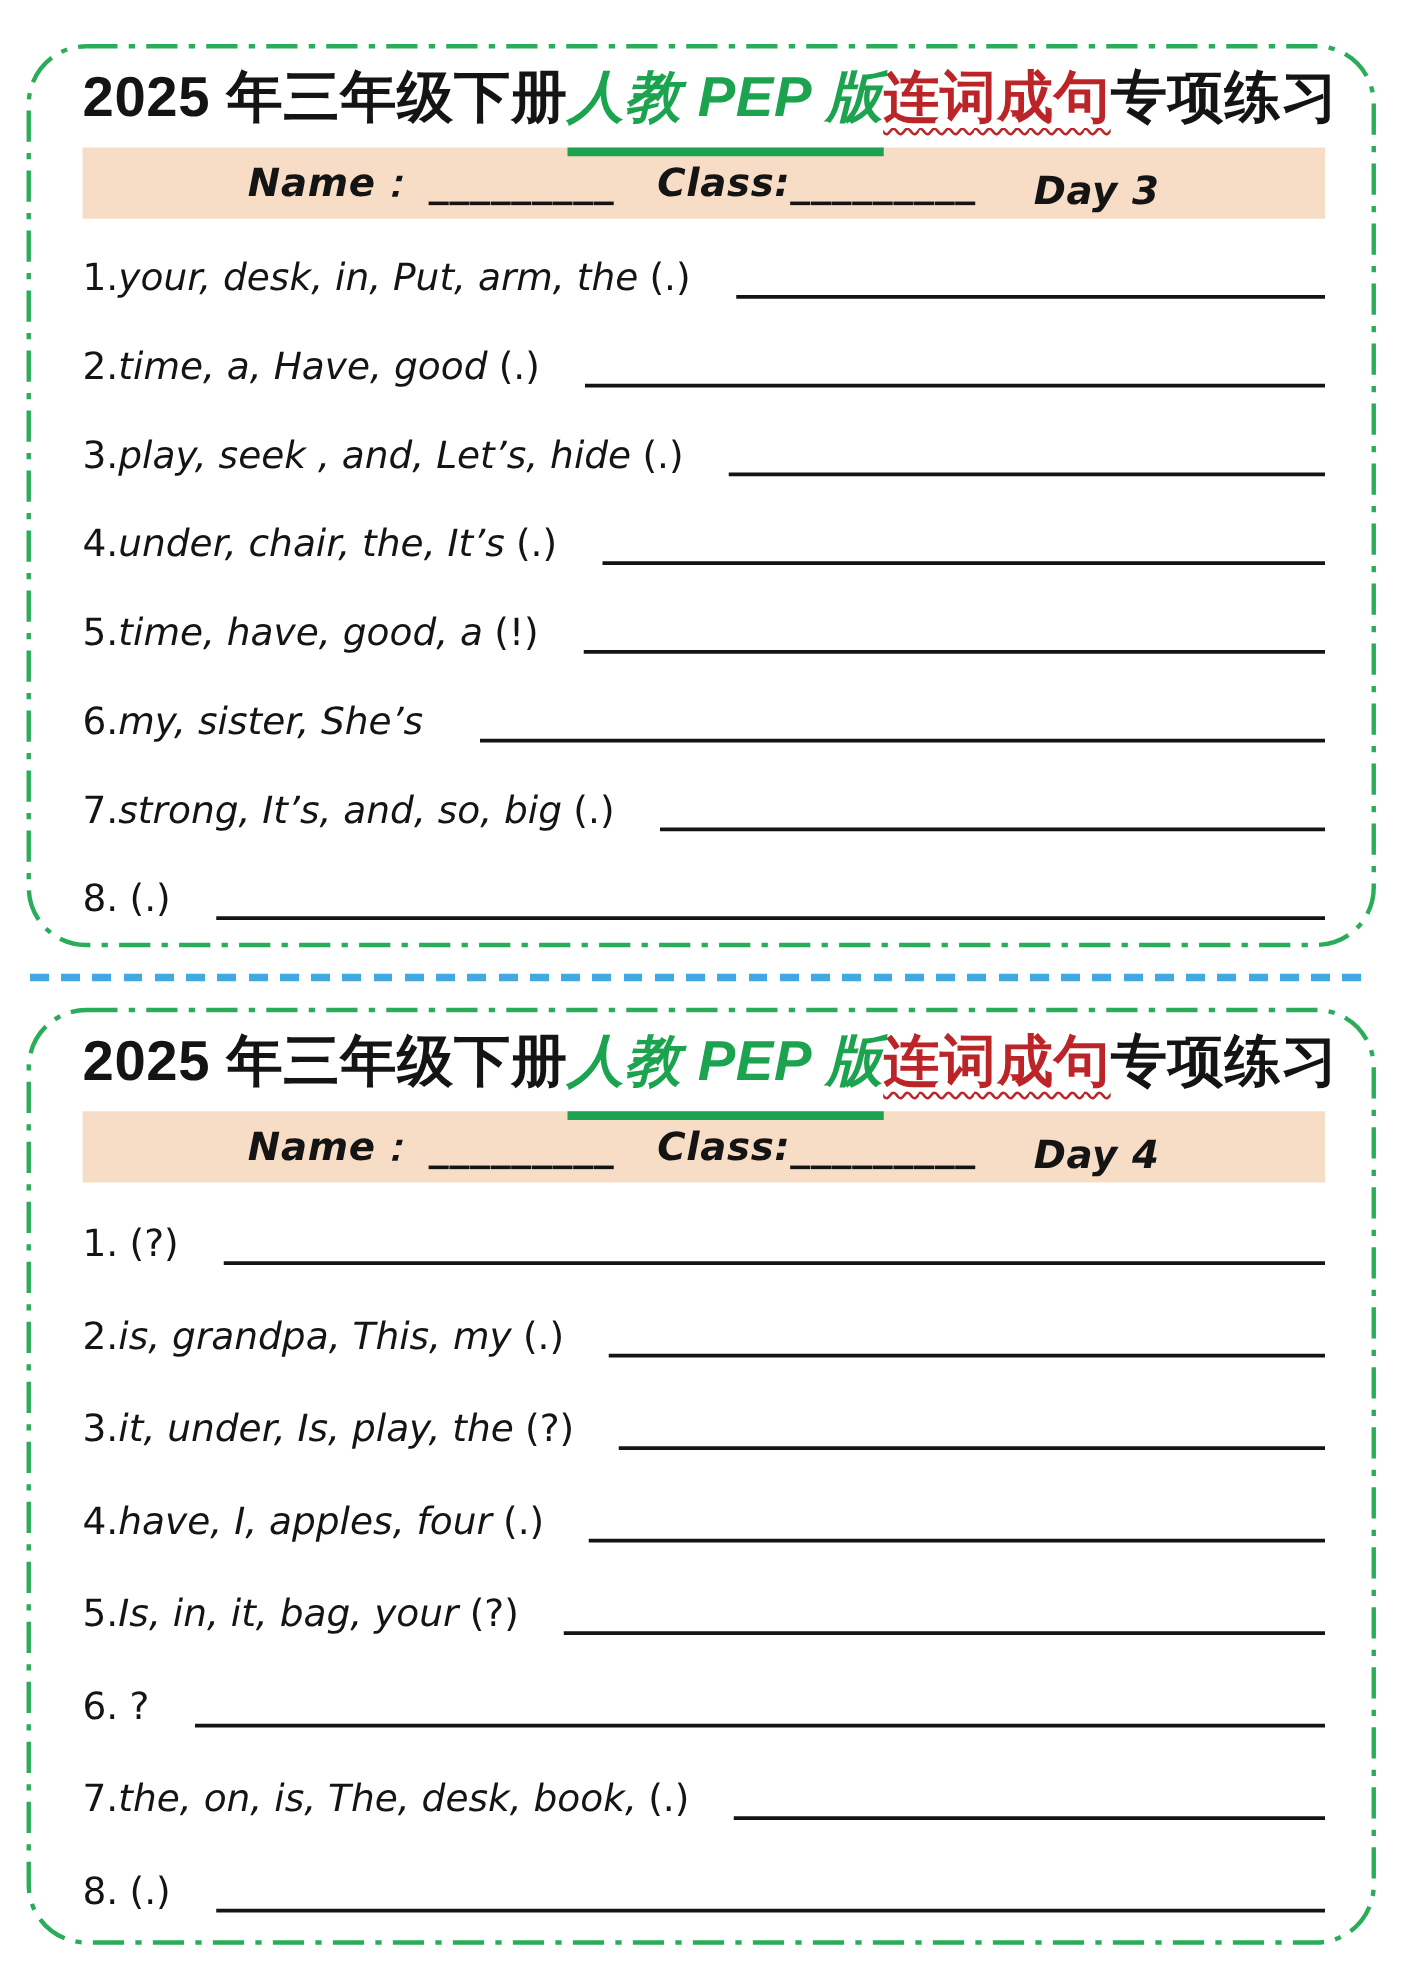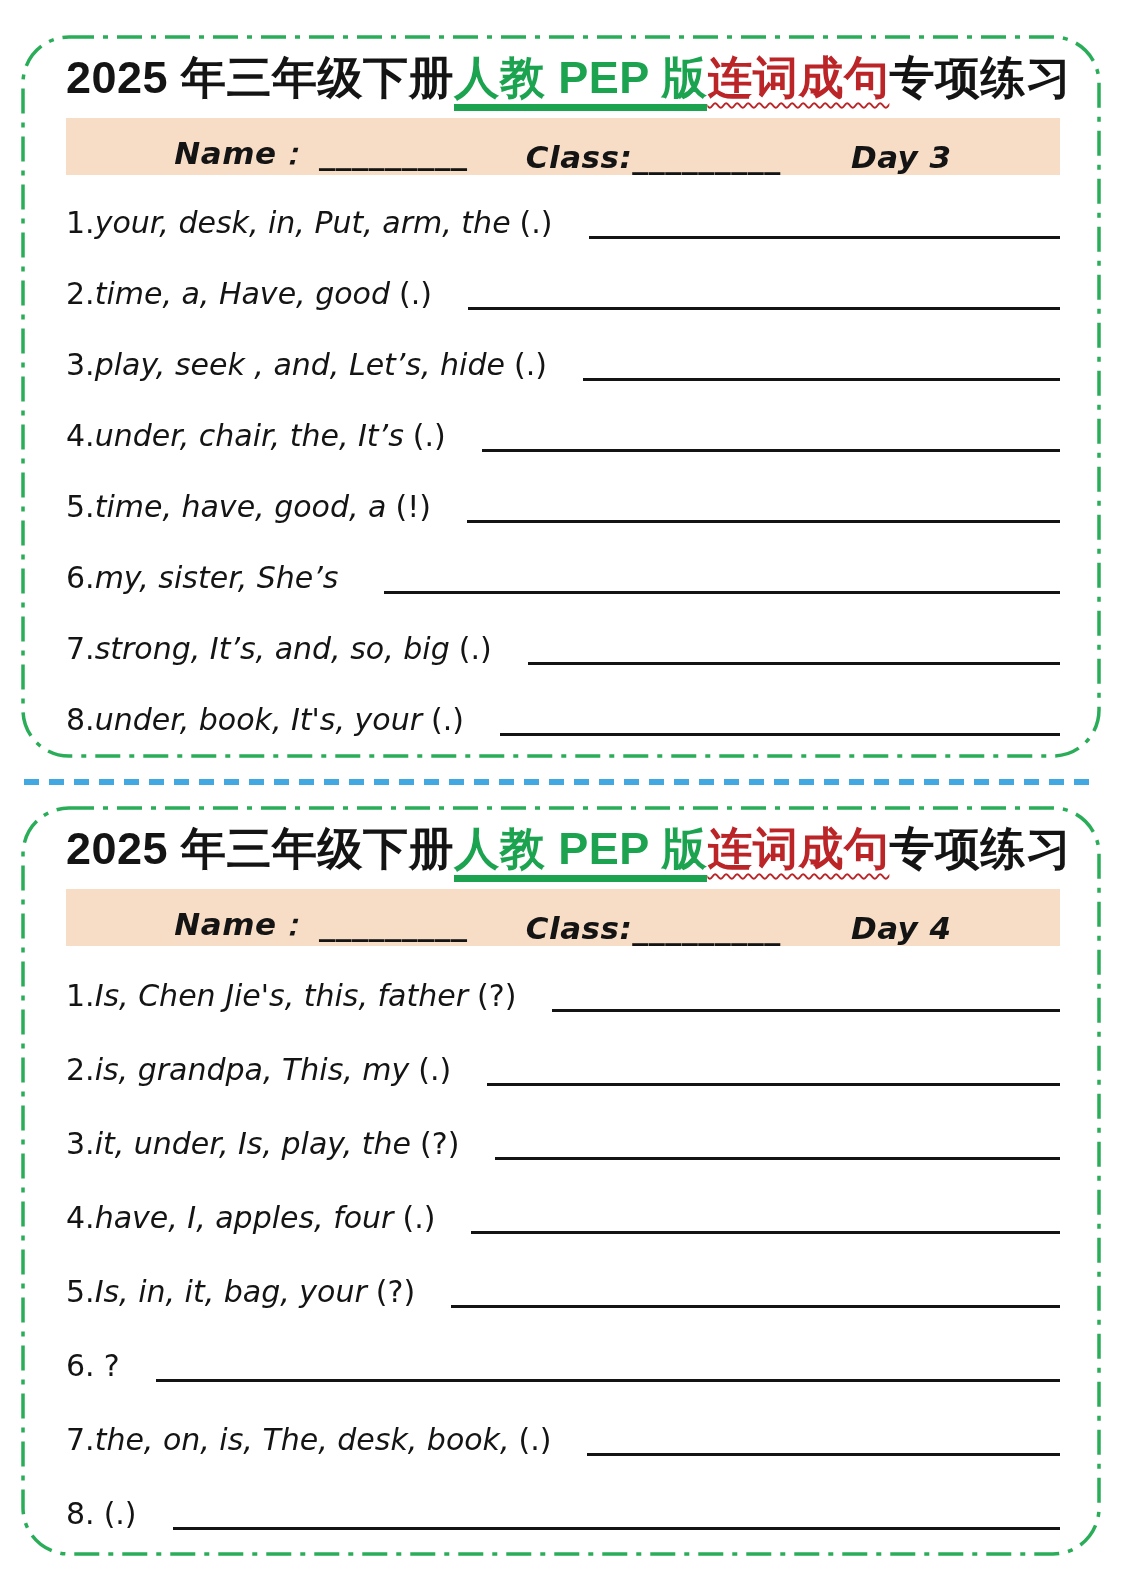--- a/index.html
+++ b/index.html
@@ -31,39 +31,40 @@
     font-family: "Liberation Sans", sans-serif;
     font-weight: 900;
     font-size: 45px;
     line-height: 60px;
     white-space: nowrap;
     letter-spacing: 0.5px;
   }
   .t-green {
     color: var(--green_text, #1ca350);
     border-bottom: 7px solid var(--green_text, #1ca350);
-    padding-bottom: 1px;
+    padding-bottom: 15px;
+    font-style: italic;
   }
   .t-red {
     color: var(--red_text, #bb2528);
     text-decoration: underline;
     text-decoration-style: wavy;
     text-decoration-color: var(--red_text, #bb2528);
     text-decoration-thickness: 2px;
     text-underline-offset: 9px;
   }
 
   .headerbar {
     margin-top: 10px;
     height: 57px;
     background: var(--peach, #f8ddc6);
     display: flex;
-    align-items: flex-end;
+    align-items: center;
     justify-content: center;
-    gap: 58px;
+    gap: 34px;
     font-size: 31px;
     font-style: italic;
     font-weight: 600;
     letter-spacing: 0.5px;
   }
   .hb-part { white-space: nowrap; }
   .hb-blank { letter-spacing: 1px; font-weight: 700; }
   .hb-day { margin-left: 12px; margin-top: 12px; }
 
   .items {
@@ -154,21 +155,20 @@
           <div class="answer-line"></div>
         </li>
       <li class="item">
           <span class="num">7.</span>
           <span class="words">strong, It’s, and, so, big</span>
           <span class="punct">(.)</span>
           <div class="answer-line"></div>
         </li>
       <li class="item">
           <span class="num">8.</span>
-          <span class="words">under, book, It's, your</span>
           <span class="punct">(.)</span>
           <div class="answer-line"></div>
         </li>
     </ol>
   </section>
 
   <div class="divider"></div>
 
   <section class="sheet sheet-2">
     <svg class="border-svg" width="1082" height="752">
@@ -179,21 +179,20 @@
 
     <div class="headerbar">
       <span class="hb-part"><span>Name：</span> <span class="hb-blank">_________</span></span>
       <span class="hb-part"><span>Class:</span><span class="hb-blank">_________</span></span>
       <span class="hb-part hb-day">Day 4</span>
     </div>
 
     <ol class="items">
       <li class="item">
           <span class="num">1.</span>
-          <span class="words">Is, Chen Jie's, this, father</span>
           <span class="punct">(?)</span>
           <div class="answer-line"></div>
         </li>
       <li class="item">
           <span class="num">2.</span>
           <span class="words">is, grandpa, This, my</span>
           <span class="punct">(.)</span>
           <div class="answer-line"></div>
         </li>
       <li class="item">

